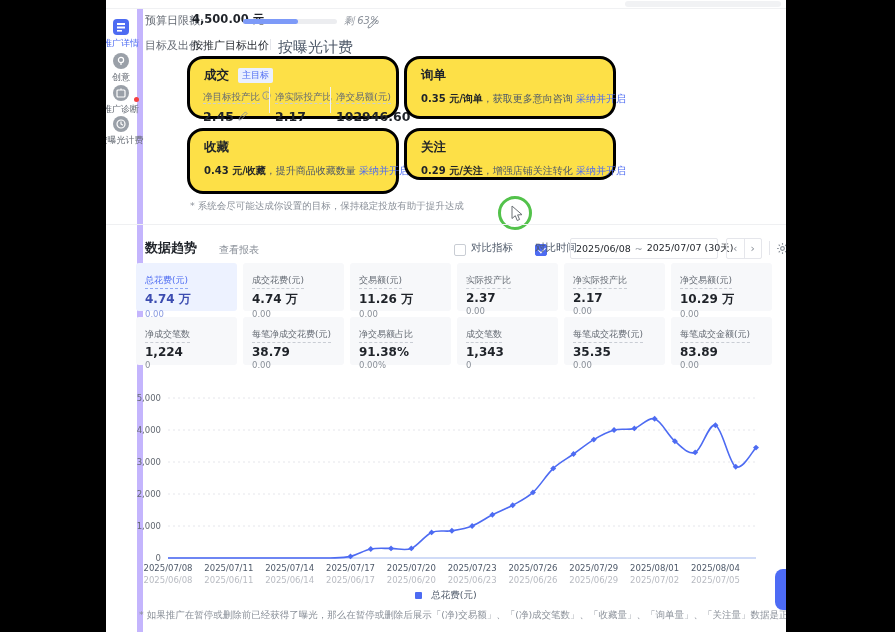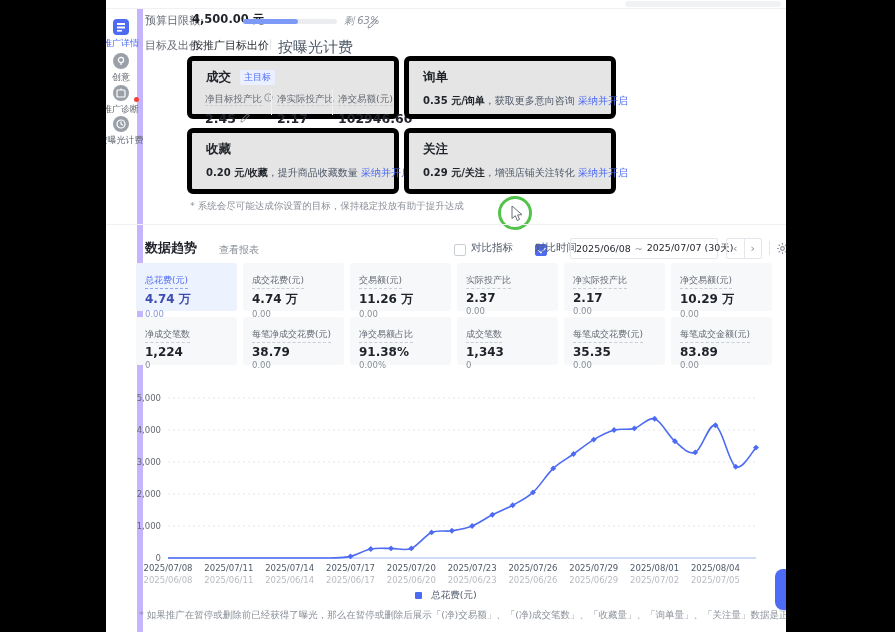--- a/index.html
+++ b/index.html
@@ -27,21 +27,21 @@
   .lab { font-size:11px; color:#646A73; }
   .val-bold { font-size:11.5px; font-weight:bold; color:#1F2329; }
   .bar-track { position:absolute; left:137px; top:19px; width:94px; height:5px; border-radius:3px; background:#ECEDF0; }
   .bar-fill { height:5px; border-radius:3px; background:#7D9AF8; }
   .remain { font-size:10px; color:#8A9099;font-style:italic; }
   .tab-primary { font-size:11px; color:#1F2329; font-weight:500; cursor:pointer; }
   .tab-sep { position:absolute; left:164px; top:39px; width:1px; height:11px; background:#E5E6EB; }
   .tab-secondary { font-size:15px; color:#4E5969; cursor:pointer; }
 
   
-  .card { position:absolute; width:212px; border:5px solid #000000; border-radius:6px; background:#e5e5e5; }
+  .card { position:absolute; width:212px; border:3px solid #000000; border-radius:16px; background:#fde047; }
   .card-title { position:absolute; left:14px; top:8px; font-size:12.5px; font-weight:bold; color:#1F2329; }
   .badge { position:absolute; left:48px; top:9px; font-size:9px; color:#4D6BF2; background:#EAF0FF;
     border-radius:2px; padding:1px 4px; }
   .m-col { position:absolute; top:26px; }
   .m-lab { font-size:9.5px; color:#646A73; border-bottom:1px dashed #C9CDD4; padding-bottom:1px; white-space:nowrap; }
   .m-val { font-size:12.5px; font-weight:bold; color:#1F2329; margin-top:5px; }
   .m-div { position:absolute; top:28px; width:1px; height:26px; background:#F0F1F3; }
   .card-desc { position:absolute; left:14px; top:33px; font-size:10px; color:#4E5969; white-space:nowrap; }
   .card-desc b { color:#1F2329; }
   .link { color:#4D6BF2; cursor:pointer; }
@@ -196,25 +196,25 @@
 
   
   <div class="card" style="left:298px;top:56px;height:63px">
     <span class="card-title">询单</span>
     <div class="card-desc"><b>0.35 元/询单</b><span>，获取更多意向咨询 </span><span class="link">采纳并开启</span></div>
   </div>
 
   
   <div class="card" style="left:81px;top:128px;height:66px">
     <span class="card-title">收藏</span>
-    <div class="card-desc"><b>0.20 元/收藏</b><span>，提升商品收藏数量 </span><span class="link">采纳并开启</span></div>
-  </div>
-
-  
-  <div class="card" style="left:298px;top:128px;height:66px">
+    <div class="card-desc"><b>0.43 元/收藏</b><span>，提升商品收藏数量 </span><span class="link">采纳并开启</span></div>
+  </div>
+
+  
+  <div class="card" style="left:298px;top:128px;height:52px">
     <span class="card-title">关注</span>
     <div class="card-desc"><b>0.29 元/关注</b><span>，增强店铺关注转化 </span><span class="link">采纳并开启</span></div>
   </div>
 
   <span class="abs note" style="left:84px;top:200px">* 系统会尽可能达成你设置的目标，保持稳定投放有助于提升达成</span>
 
   
   <div class="click-ring">
     <svg width="13" height="17" viewBox="0 0 13 17" style="position:absolute;left:10px;top:6px">
       <path d="M1 1 L1 13.5 L4.3 10.7 L6.2 15.5 L8.6 14.5 L6.6 9.9 L11 9.7 Z" fill="#fff" stroke="#6b7075" stroke-width="1"></path>

